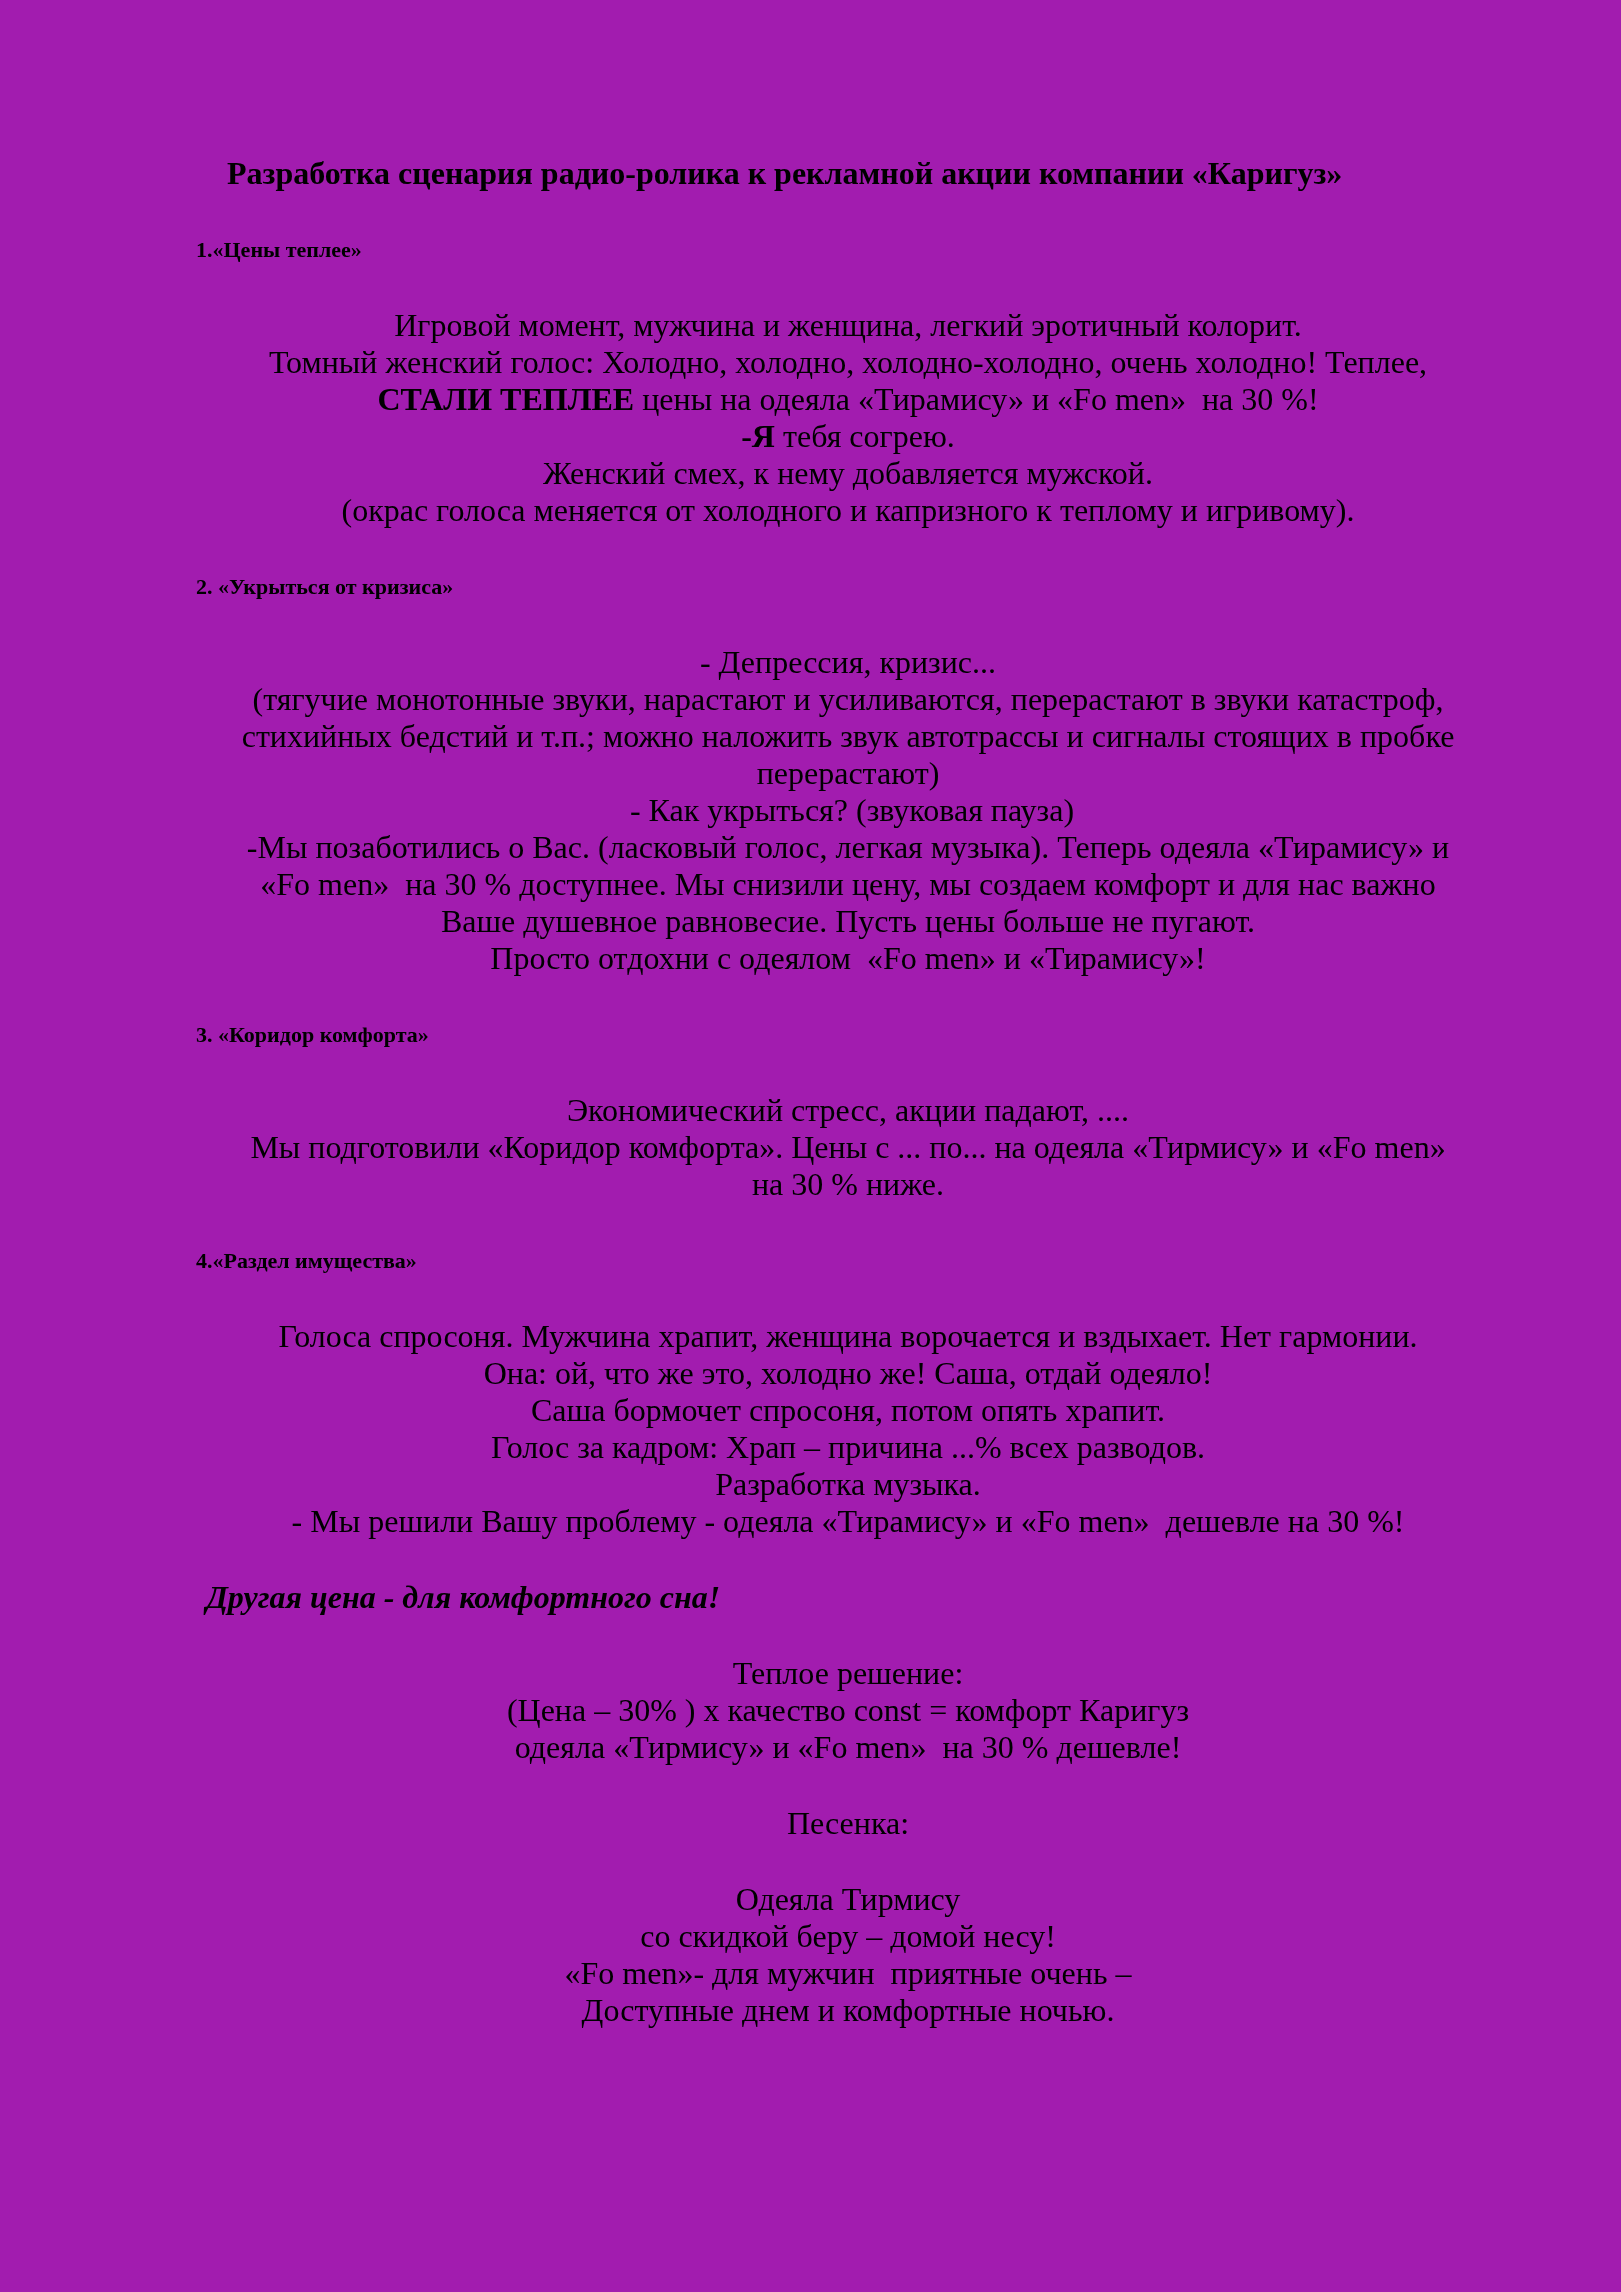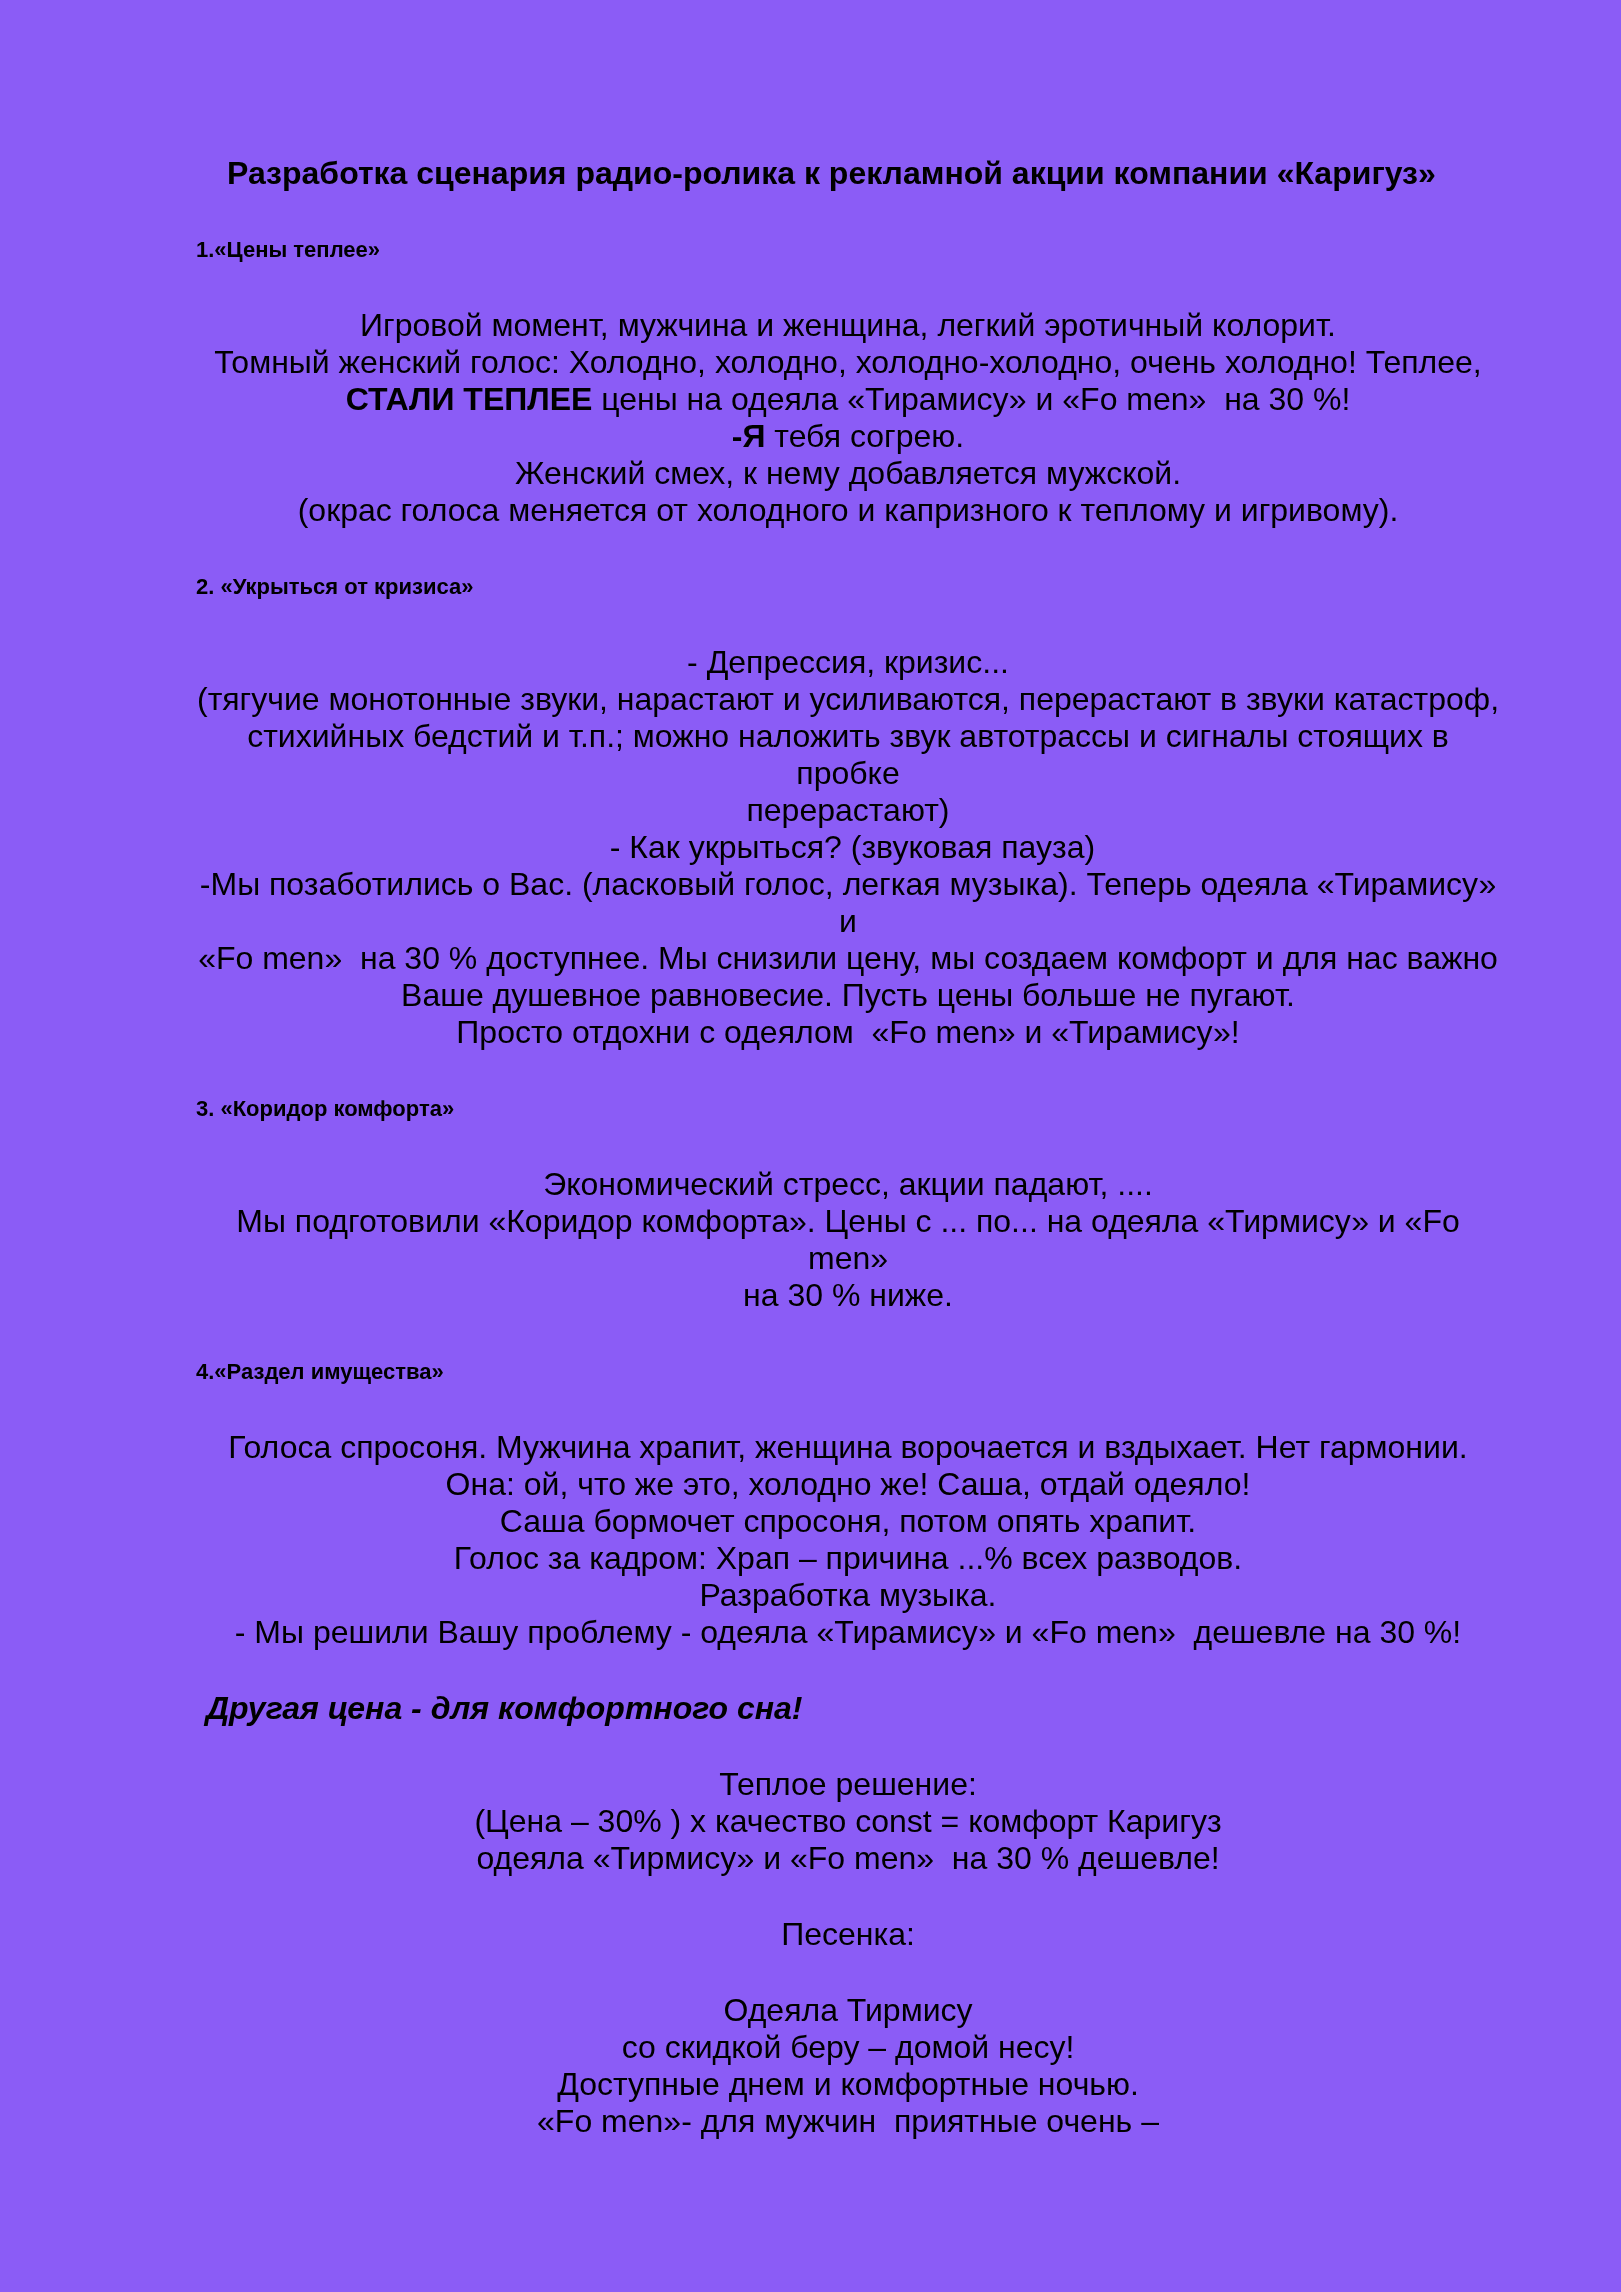--- a/index.html
+++ b/index.html
@@ -1,22 +1,22 @@
 <!DOCTYPE html>
 <html lang="ru"><head>
 <meta charset="utf-8">
 <style>
   html, body { margin: 0; padding: 0; background: #e8e8e8; }
   .page {
     position: relative;
     width: 1621px;
     height: 2293px;
-    background: #8b5cf6;
+    background: #a21caf;
     color: #000000;
-    font-family: Liberation Sans, sans-serif;
+    font-family: Liberation Serif, serif;
     font-size: 32px;
     box-sizing: border-box;
     padding: 155px 127px 0 196px;
     overflow: hidden;
   }
   .content { width: 1304px; }
   .doc-title {
     font-size: 32px;
     font-weight: bold;
     margin: 0 0 39px 31px;
@@ -111,19 +111,19 @@
       <p>одеяла «Тирмису» и «Fo men»  на 30 % дешевле!</p>
     </div>
 
     <div class="para">
       <p>Песенка:</p>
     </div>
 
     <div class="para">
       <p>Одеяла Тирмису</p>
       <p>со скидкой беру – домой несу!</p>
+      <p>«Fo men»- для мужчин  приятные очень –</p>
       <p>Доступные днем и комфортные ночью.</p>
-      <p>«Fo men»- для мужчин  приятные очень –</p>
     </div>
 
   </div>
 </div>
 
 
 </body></html>

